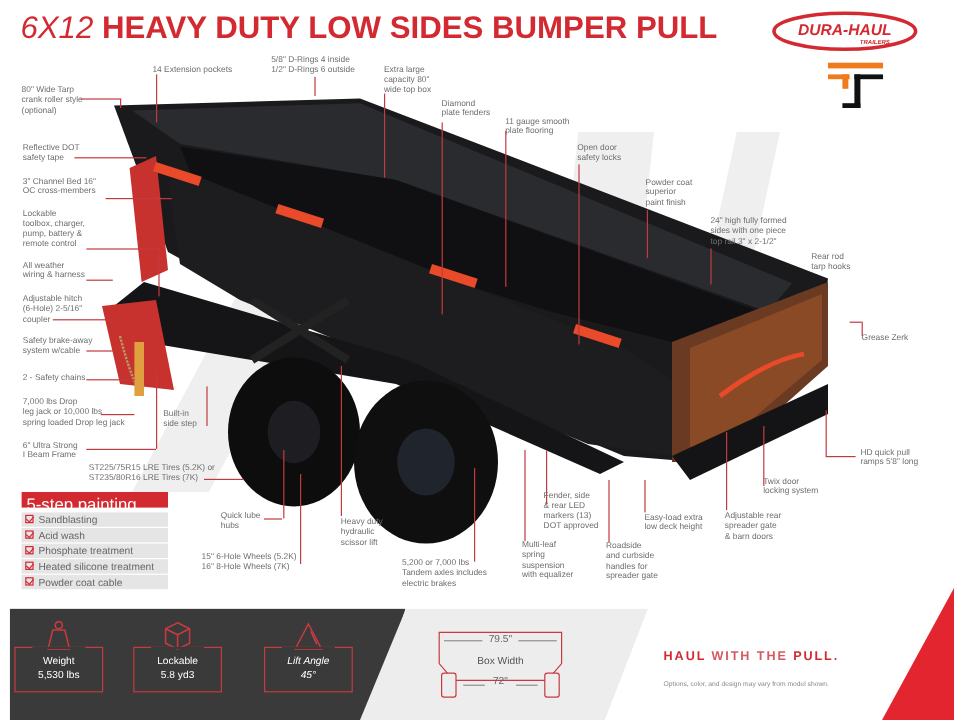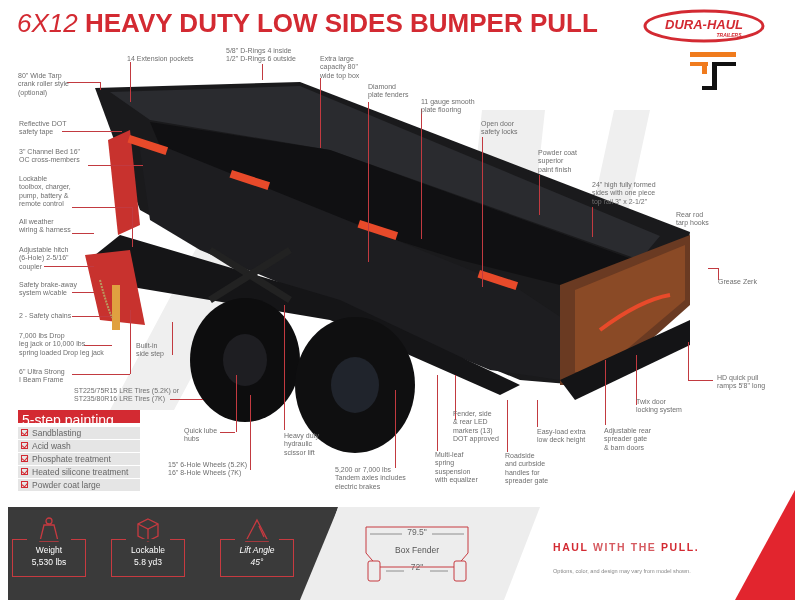--- a/index.html
+++ b/index.html
@@ -233,21 +233,21 @@
 spring loaded Drop leg jack</div>
 <div class="label" style="left:19px;top:368px;">6" Ultra Strong
 I Beam Frame</div>
 
 <div class="paint-head">5-step painting process:</div>
 <div class="paint-list">
   <div class="paint-item"><span class="chk"></span><span>Sandblasting</span></div>
   <div class="paint-item"><span class="chk"></span><span>Acid wash</span></div>
   <div class="paint-item"><span class="chk"></span><span>Phosphate treatment</span></div>
   <div class="paint-item"><span class="chk"></span><span>Heated silicone treatment</span></div>
-  <div class="paint-item"><span class="chk"></span><span>Powder coat large</span></div>
+  <div class="paint-item"><span class="chk"></span><span>Powder coat cable</span></div>
 </div>
 
 <div class="band-dark"></div>
 <div class="band-grey"></div>
 <div class="red-wedge"></div>
 
 <div class="spec" style="left:12px;">
   <svg class="icon" viewBox="0 0 26 30">
     <circle cx="13" cy="4" r="3" fill="none" stroke="#c73a40" stroke-width="1.3"></circle>
     <polygon points="8,8 18,8 22,24 4,24" fill="#3a3a3a" stroke="#c73a40" stroke-width="1.3"></polygon>
@@ -280,20 +280,20 @@
   <polygon points="2,2 104,2 104,28 92,42 14,42 2,28" fill="none" stroke="#c73a40" stroke-width="1"></polygon>
   <rect x="4" y="36" width="12" height="20" rx="2" fill="#ededed" stroke="#c73a40" stroke-width="1"></rect>
   <rect x="90" y="36" width="12" height="20" rx="2" fill="#ededed" stroke="#c73a40" stroke-width="1"></rect>
   <line x1="6" y1="9" x2="38" y2="9" stroke="#777" stroke-width="0.8"></line>
   <line x1="68" y1="9" x2="100" y2="9" stroke="#777" stroke-width="0.8"></line>
   <line x1="22" y1="46" x2="40" y2="46" stroke="#777" stroke-width="0.8"></line>
   <line x1="66" y1="46" x2="84" y2="46" stroke="#777" stroke-width="0.8"></line>
 </svg>
 <div class="boxwidth">
   <div class="w1">79.5"</div>
-  <div class="lbl">Box Fender</div>
+  <div class="lbl">Box Width</div>
   <div class="w2">72"</div>
 </div>
 
 <div class="tagline">
   <span>HAUL</span><span class="mid"> WITH THE </span><span>PULL.</span>
 </div>
 <div class="disclaimer">Options, color, and design may vary from model shown.</div>
 
 </body></html>

